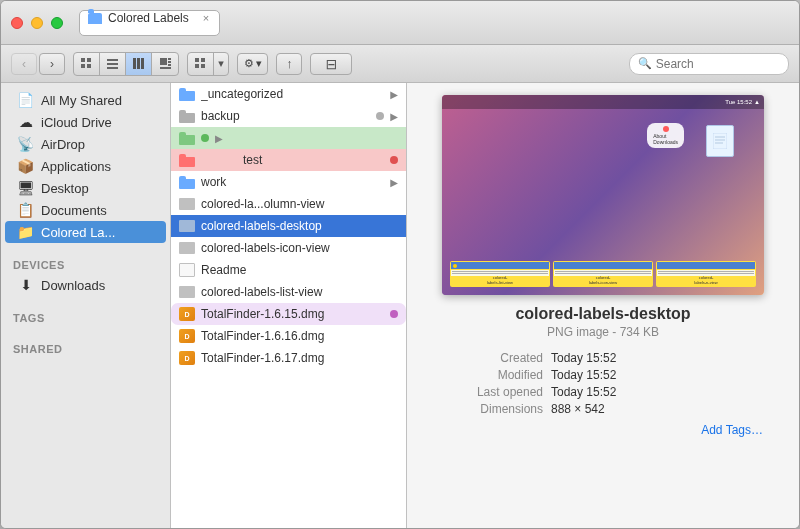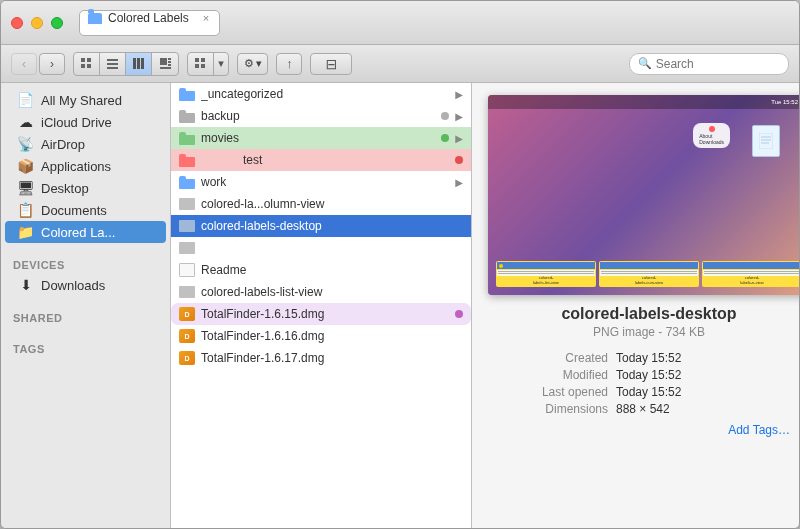--- a/index.html
+++ b/index.html
@@ -213,21 +213,21 @@
 
     .sidebar-icon {
       width: 18px;
       text-align: center;
       font-size: 14px;
       flex-shrink: 0;
     }
 
     
     .file-browser {
-      width: 301px;
+      width: 236px;
       flex-shrink: 0;
       border-right: 1px solid #c0c0c0;
       background: #fff;
       overflow-y: auto;
     }
 
     .file-item {
       display: flex;
       align-items: center;
       padding: 3px 8px;
@@ -619,23 +619,23 @@
         <span class="sidebar-icon">📁</span>
         <span class="sidebar-item-label">Colored La...</span>
       </div>
 
       <div class="sidebar-section-header" style="margin-top:8px;">Devices</div>
       <div class="sidebar-item">
         <span class="sidebar-icon">⬇</span>
         <span class="sidebar-item-label">Downloads</span>
       </div>
 
+      <div class="sidebar-section-header" style="margin-top:8px;">Tags</div>
+
       <div class="sidebar-section-header" style="margin-top:8px;">Shared</div>
-
-      <div class="sidebar-section-header" style="margin-top:8px;">Tags</div>
     </div>
 
     <div class="file-browser">
 
       <div class="file-item">
         <div class="colored-folder-item cf-default"></div>
         <span class="file-label">_uncategorized</span>
         <span class="file-arrow">▶</span>
       </div>
 
@@ -644,21 +644,20 @@
         <span class="file-label">backup</span>
         <span class="label-dot" style="background:#b0b0b0;"></span>
         <span class="file-arrow">▶</span>
       </div>
 
       <div class="file-item" style="background:#c8e8c8;">
         <div class="colored-folder-item" style="position:relative;width:16px;height:13px;flex-shrink:0;">
           <div style="position:absolute;top:3px;left:0;width:16px;height:10px;background:#7dc880;border-radius:1px;"></div>
           <div style="position:absolute;top:0;left:0;width:7px;height:4px;background:#7dc880;border-radius:2px 2px 0 0;"></div>
         </div>
-        <span class="file-label">movies</span>
         <span class="label-dot" style="background:#5cb85c;"></span>
         <span class="file-arrow">▶</span>
       </div>
 
       <div class="file-item" style="background:#f8c8c8;gap:48px;">
         <div class="colored-folder-item" style="position:relative;width:16px;height:13px;flex-shrink:0;">
           <div style="position:absolute;top:3px;left:0;width:16px;height:10px;background:#ff7070;border-radius:1px;"></div>
           <div style="position:absolute;top:0;left:0;width:7px;height:4px;background:#ff7070;border-radius:2px 2px 0 0;"></div>
         </div>
         <span class="file-label">test</span>
@@ -676,20 +675,21 @@
         <span class="file-label">colored-la...olumn-view</span>
       </div>
 
       <div class="file-item selected">
         <div style="width:16px;height:12px;background:#a0b8d8;border-radius:1px;flex-shrink:0;"></div>
         <span class="file-label">colored-labels-desktop</span>
       </div>
 
       <div class="file-item">
         <div style="width:16px;height:12px;background:#c0c0c0;border-radius:1px;flex-shrink:0;"></div>
+        <span class="file-label">colored-labels-icon-view</span>
       </div>
 
       <div class="file-item">
         <div class="txt-icon"></div>
         <span class="file-label">Readme</span>
       </div>
 
       <div class="file-item">
         <div style="width:16px;height:12px;background:#c0c0c0;border-radius:1px;flex-shrink:0;"></div>
         <span class="file-label">colored-labels-list-view</span>

